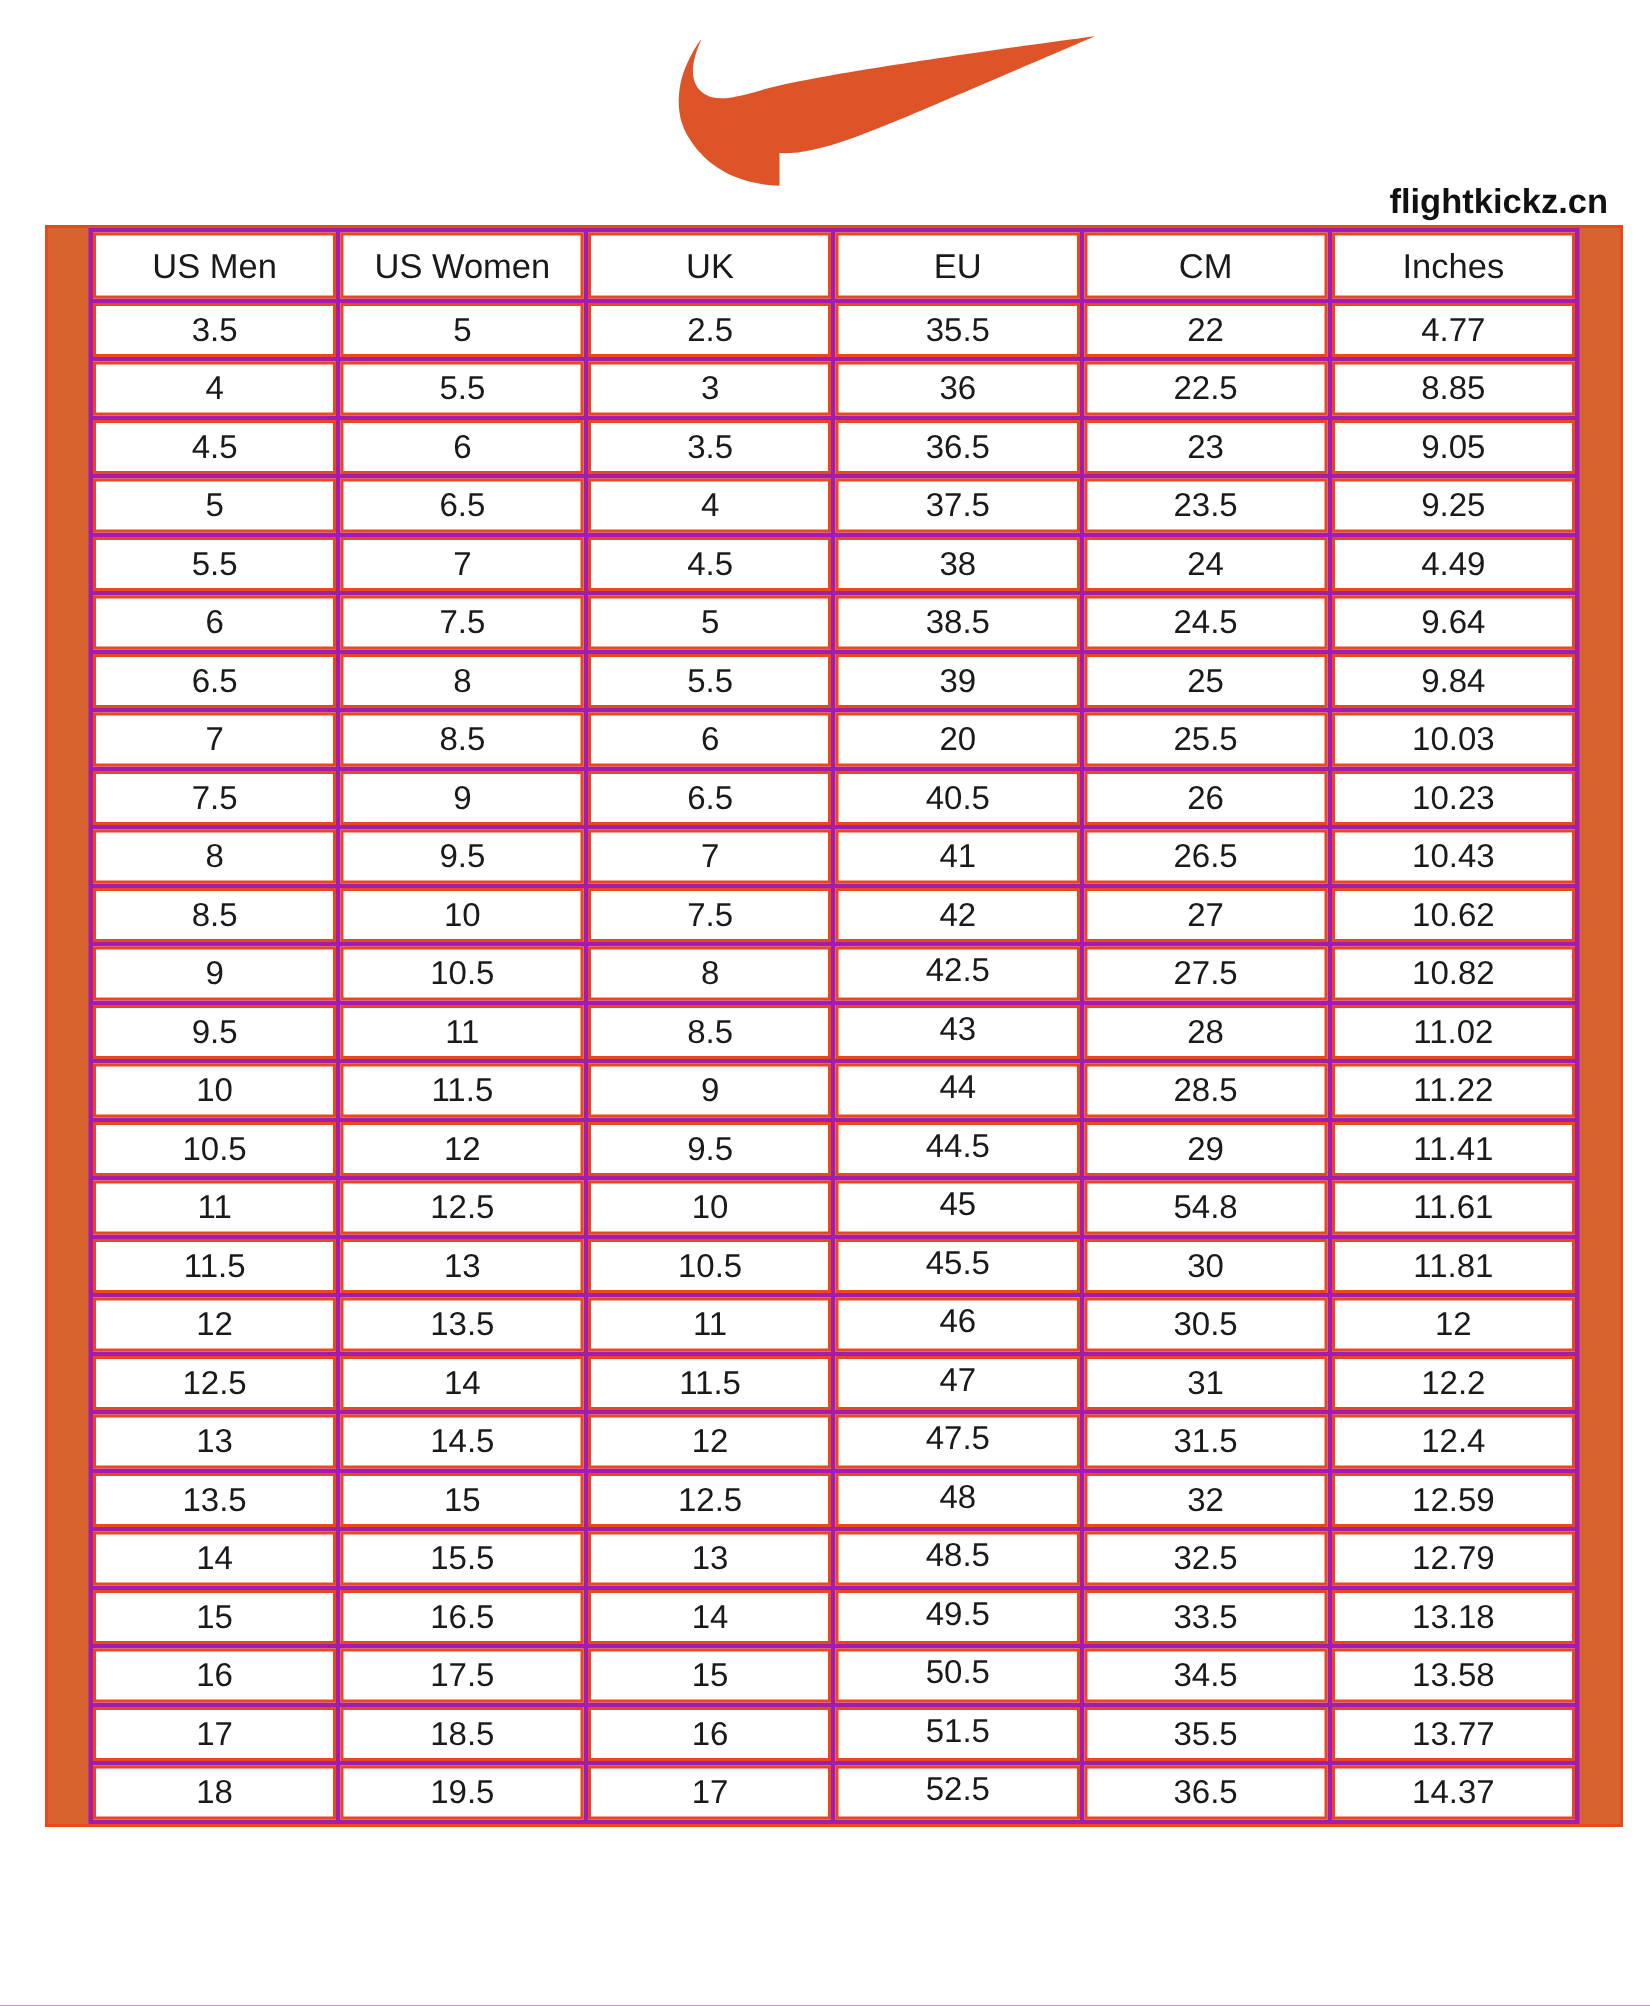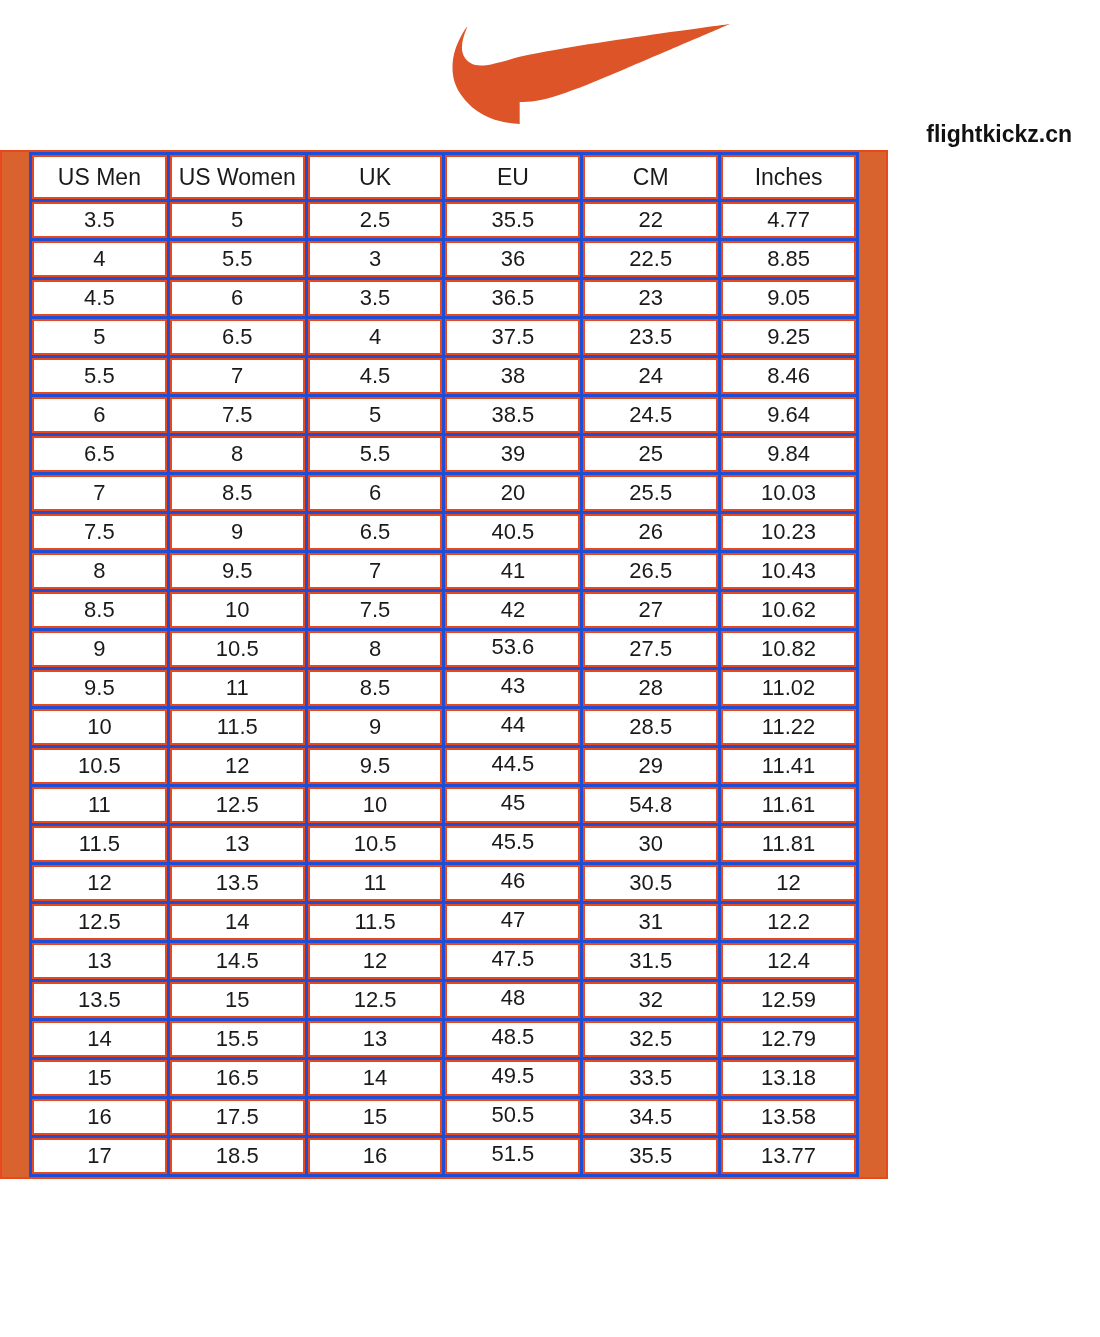--- a/index.html
+++ b/index.html
@@ -16,23 +16,23 @@
     color:var(--text_color);
   }
   .masthead{position:relative;height:150px;}
   .swoosh{position:absolute;left:450px;top:24px;width:280px;height:100px;}
   .swoosh path{fill:var(--swoosh);}
   .site{
     position:absolute;right:28px;bottom:2px;
     font-size:23px;font-weight:bold;color:#111111;letter-spacing:0px;
   }
   .chart{
-    width:888px;
+    margin-left:30px;width:1052px;
     border:2px solid var(--cell_border);
-    display:flex;background:#1d4ed8;
+    display:flex;background:#a21caf;
   }
   .bar{width:27px;flex:0 0 27px;background:var(--side_bar);}
   table{
     flex:1 1 auto;width:100%;table-layout:fixed;
     border-collapse:separate;border-spacing:3px;
   }
   th,td{
     border:2px solid var(--cell_border);
     text-align:center;vertical-align:middle;
     background:#ffffff;color:var(--text_color);
@@ -99,21 +99,21 @@
             <td>37.5</td>
             <td>23.5</td>
             <td>9.25</td>
           </tr>
           <tr>
             <td>5.5</td>
             <td>7</td>
             <td>4.5</td>
             <td>38</td>
             <td>24</td>
-            <td>8.46</td>
+            <td>4.49</td>
           </tr>
           <tr>
             <td>6</td>
             <td>7.5</td>
             <td>5</td>
             <td>38.5</td>
             <td>24.5</td>
             <td>9.64</td>
           </tr>
           <tr>
@@ -153,21 +153,21 @@
             <td>10</td>
             <td>7.5</td>
             <td>42</td>
             <td>27</td>
             <td>10.62</td>
           </tr>
           <tr>
             <td>9</td>
             <td>10.5</td>
             <td>8</td>
-            <td>53.6</td>
+            <td>42.5</td>
             <td>27.5</td>
             <td>10.82</td>
           </tr>
           <tr>
             <td>9.5</td>
             <td>11</td>
             <td>8.5</td>
             <td>43</td>
             <td>28</td>
             <td>11.02</td>
@@ -260,18 +260,26 @@
             <td>34.5</td>
             <td>13.58</td>
           </tr>
           <tr>
             <td>17</td>
             <td>18.5</td>
             <td>16</td>
             <td>51.5</td>
             <td>35.5</td>
             <td>13.77</td>
+          </tr>
+          <tr>
+            <td>18</td>
+            <td>19.5</td>
+            <td>17</td>
+            <td>52.5</td>
+            <td>36.5</td>
+            <td>14.37</td>
           </tr>
         </tbody>
     </table>
     <div class="bar"></div>
   </div>
 </div>
 
 </body></html>

